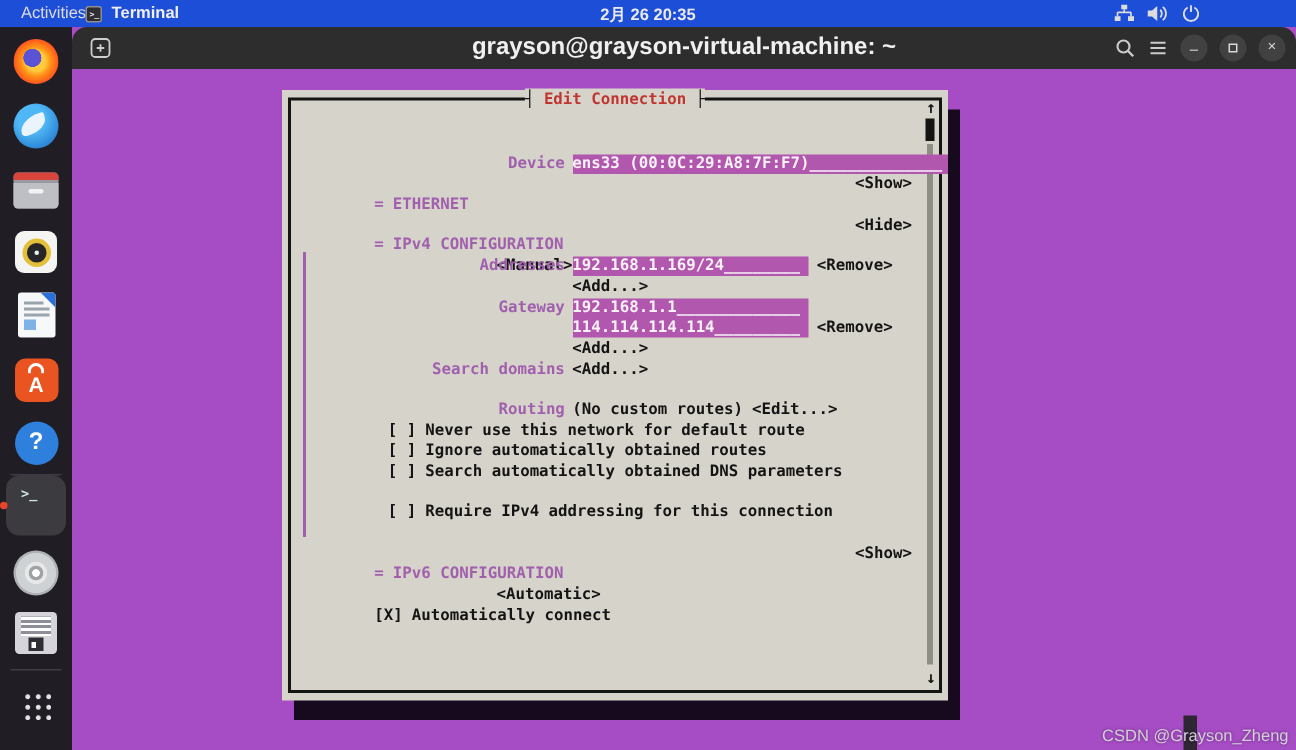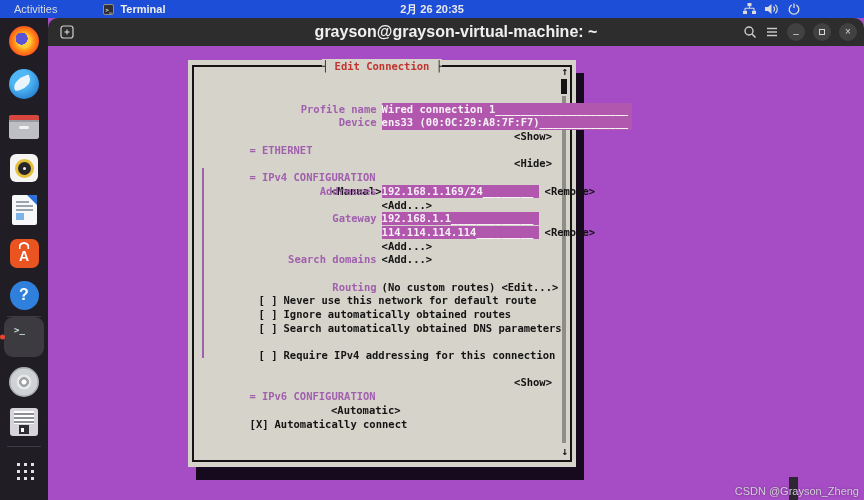--- a/index.html
+++ b/index.html
@@ -1,21 +1,21 @@
 <!DOCTYPE html>
 <html><head>
 <meta charset="utf-8">
 <style>
   html,body{margin:0;padding:0;}
   body{width:864px;height:500px;position:relative;overflow:hidden;background:#a64cc4;font-family:"Liberation Sans",sans-serif;}
 
   
   .topbar{position:absolute;top:0;left:0;width:864px;height:18px;background:#1d4ed8;display:flex;align-items:center;color:#dcdcdc;font-size:11px;z-index:40;}
   .activities{margin-left:14px;cursor:default;}
-  .appmenu{display:flex;align-items:center;gap:6px;margin-left:46px;font-weight:bold;color:#efefef;}
+  .appmenu{display:flex;align-items:center;gap:6px;font-weight:bold;color:#efefef;}
   .mini-term{width:11px;height:11px;background:#2e2e33;border:1px solid #8f8f8f;border-radius:2px;color:#e8e8e8;font-family:"DejaVu Sans Mono",monospace;font-size:5.5px;line-height:10px;text-align:center;box-sizing:border-box;}
   .clock{position:absolute;left:50%;transform:translateX(-50%);font-size:11px;font-weight:bold;color:#eaeaea;}
   .status{position:absolute;right:64px;top:0;height:18px;display:flex;align-items:center;gap:9px;}
 
   
   .dock{position:absolute;left:0;top:18px;width:48px;height:482px;background:#211d24;z-index:30;}
   .dock-item{position:absolute;left:8px;width:32px;height:32px;display:flex;align-items:center;justify-content:center;}
   .dock-sep{position:absolute;left:7px;width:34px;height:1px;background:#413a45;}
   .ico-firefox{width:30px;height:30px;border-radius:50%;background:radial-gradient(circle at 42% 42%,#5b53d6 0 24%,rgba(0,0,0,0) 25%),radial-gradient(circle at 50% 50%,#ffcb3d 0 30%,#ff9518 45%,#ff6118 66%,#e22579 86%,#ff9518 100%);}
   .ico-tbird{width:30px;height:30px;border-radius:50%;background:radial-gradient(circle at 40% 35%,#4fb7f5 0 35%,#1565c0 100%);position:relative;overflow:hidden;}
@@ -49,21 +49,21 @@
   .titlebar{position:absolute;left:48px;top:18px;width:816px;height:28px;background:#2d2d2d;border-radius:10px 10px 0 0;z-index:20;}
   .win-title{position:absolute;left:50%;top:50%;transform:translate(-50%,-50%);color:#f0f0f0;font-weight:bold;font-size:16px;white-space:nowrap;}
   .tb-newtab{position:absolute;left:10px;top:5px;width:18px;height:18px;display:flex;align-items:center;justify-content:center;border-radius:4px;}
   .tb-right{position:absolute;right:7px;top:0;height:28px;display:flex;align-items:center;gap:8px;}
   .circle-btn{width:18px;height:18px;border-radius:50%;background:#414141;color:#d8d8d8;display:flex;align-items:center;justify-content:center;font-size:10px;line-height:1;}
   .max-glyph{width:6px;height:6px;border:1.2px solid #d8d8d8;box-sizing:border-box;}
 
   .term{position:absolute;left:48px;top:46px;width:816px;height:454px;background:#a64cc4;z-index:10;}
 
   
-  .dlg{position:absolute;left:140px;top:14px;width:388px;height:407px;background:#d6d3ca;box-shadow:8px 13px 0 #170a1e;font-family:"DejaVu Sans Mono",monospace;font-weight:bold;font-size:10.5px;color:#141414;}
+  .dlg{position:absolute;left:140px;top:14px;width:444px;height:407px;background:#d6d3ca;box-shadow:8px 13px 0 #170a1e;font-family:"DejaVu Sans Mono",monospace;font-weight:bold;font-size:10.5px;color:#141414;}
   .dlg-border{position:absolute;left:4px;top:5px;right:4px;bottom:5px;border:2px solid #141414;}
   .dlg-title{position:absolute;top:-1px;left:50%;transform:translateX(-50%);background:#d6d3ca;line-height:14px;white-space:pre;z-index:2;}
   .t-red{color:#c0352f;}
   .ipv4-line{position:absolute;left:14px;top:108px;width:2px;height:190px;background:#a160ae;}
   .rows{position:absolute;left:11px;top:29px;right:24px;z-index:1;}
   .row{height:13.7px;line-height:13.7px;position:relative;white-space:pre;}
   .lbl{display:inline-block;width:127px;text-align:right;color:#a160ae;margin-right:5px;vertical-align:top;}
   .field{display:inline-block;background:#b158ae;color:#f7f1f6;height:13.2px;overflow:hidden;vertical-align:top;}
   .f-wide{width:250px;}
   .f-narrow{width:157px;}
@@ -210,23 +210,20 @@
 
 <div class="term">
 
   <div class="dlg">
     <div class="dlg-border"></div>
     <div class="dlg-title"><span>┤ </span><span class="t-red">Edit Connection</span><span> ├</span></div>
     <div class="ipv4-line"></div>
 
     <div class="rows">
       <div class="row">
-        <span class="lbl">Profile name</span><span class="field f-wide">Wired connection 1_____________________</span>
-      </div>
-      <div class="row">
         <span class="lbl">Device</span><span class="field f-wide">ens33 (00:0C:29:A8:7F:F7)______________</span>
       </div>
       <div class="row"></div>
       <div class="row sect">
         <span class="marker">=</span><span>ETHERNET</span>
         <span class="rbtn">&lt;Show&gt;</span>
       </div>
       <div class="row"></div>
       <div class="row sect">
         <span class="marker">=</span><span>IPv4 CONFIGURATION</span>

